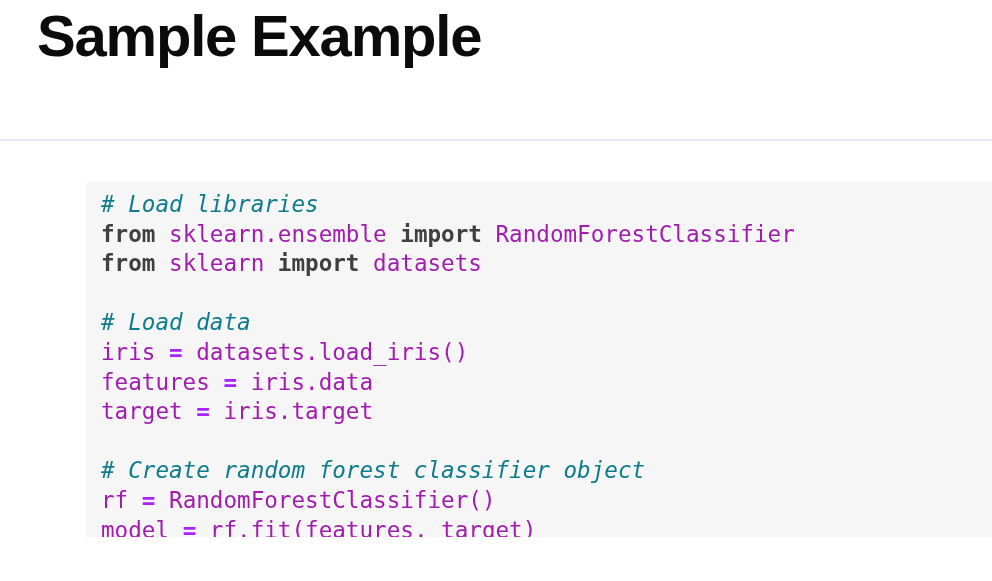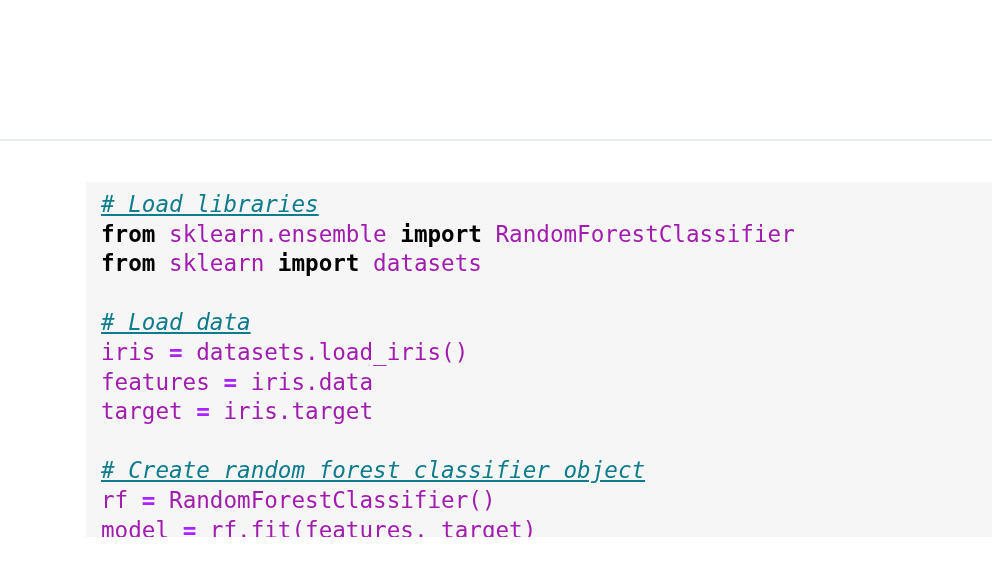--- a/index.html
+++ b/index.html
@@ -82,39 +82,41 @@
 
   .code-line {
     display: block;
     min-height: 29.6px;
     white-space: pre;
   }
 
   .tok-comment {
     color: #0e7c8c;
     font-style: italic;
-    text-decoration: underline;
   }
   .tok-keyword {
-    color: #000000;
+    color: #404040;
     font-weight: bold;
   }
   .tok-operator {
     color: #aa22ff;
     font-weight: bold;
   }
   .tok-name {
     color: #a21caf;
   }
 </style>
 </head>
 <body>
 
 <div class="page">
 
+  <div class="header">
+    <h1 class="page-title">Sample Example</h1>
+  </div>
 
   <div class="header-divider"></div>
 
   <div class="code-block">
     <pre class="code-pre" id="code-pre"><span class="code-line"><span class="tok-comment"># Load libraries</span></span><span class="code-line"><span class="tok-keyword">from</span><span class="tok-name"> sklearn.ensemble </span><span class="tok-keyword">import</span><span class="tok-name"> RandomForestClassifier</span></span><span class="code-line"><span class="tok-keyword">from</span><span class="tok-name"> sklearn </span><span class="tok-keyword">import</span><span class="tok-name"> datasets</span></span><span class="code-line">&nbsp;</span><span class="code-line"><span class="tok-comment"># Load data</span></span><span class="code-line"><span class="tok-name">iris </span><span class="tok-operator">=</span><span class="tok-name"> datasets.load_iris()</span></span><span class="code-line"><span class="tok-name">features </span><span class="tok-operator">=</span><span class="tok-name"> iris.data</span></span><span class="code-line"><span class="tok-name">target </span><span class="tok-operator">=</span><span class="tok-name"> iris.target</span></span><span class="code-line">&nbsp;</span><span class="code-line"><span class="tok-comment"># Create random forest classifier object</span></span><span class="code-line"><span class="tok-name">rf </span><span class="tok-operator">=</span><span class="tok-name"> RandomForestClassifier()</span></span><span class="code-line"><span class="tok-name">model </span><span class="tok-operator">=</span><span class="tok-name"> rf.fit(features, target)</span></span></pre>
   </div>
 
 </div>
 
 </body></html>

